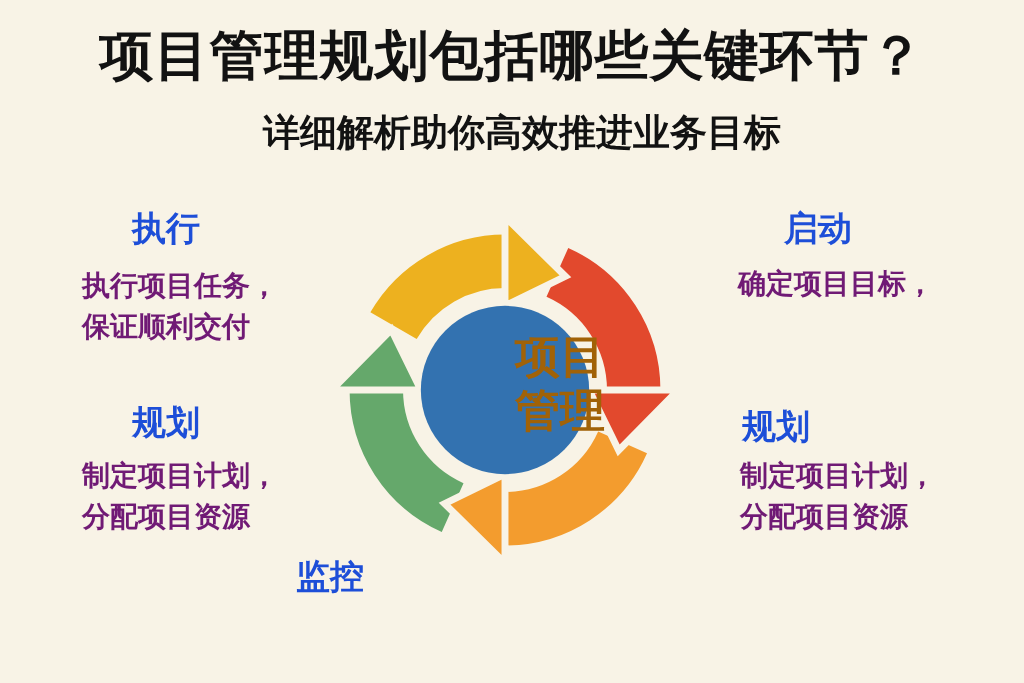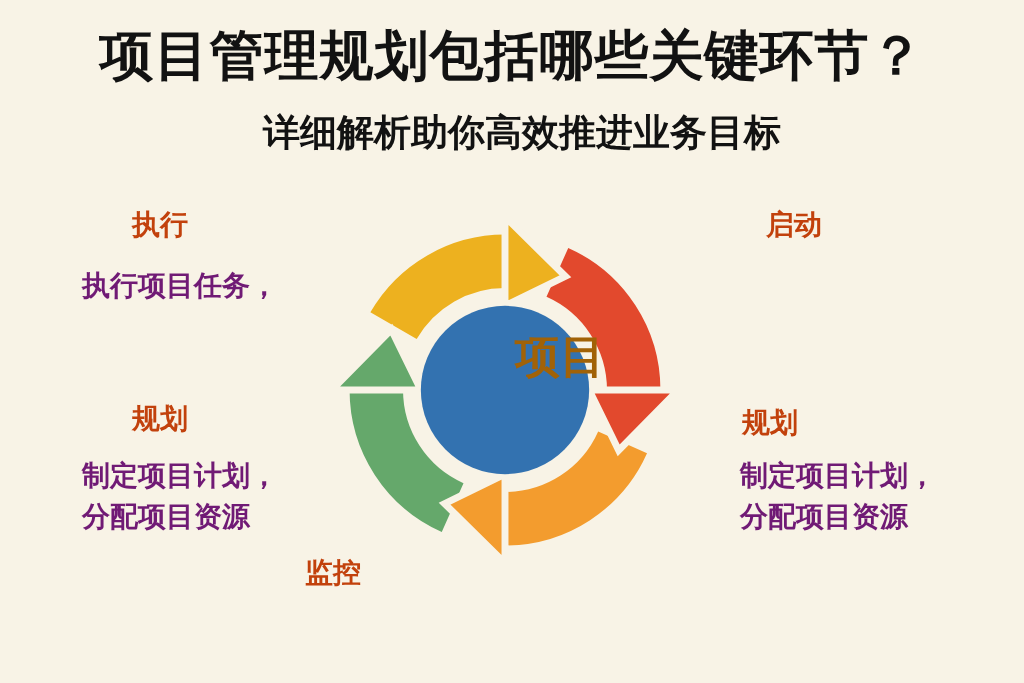--- a/index.html
+++ b/index.html
@@ -50,43 +50,43 @@
     top: 334px;
     width: 200px;
     text-align: right;
     font-size: 45px;
     font-weight: 900;
     line-height: 1.2;
     color: #a16207;
   }
   .sec-heading {
     position: absolute;
-    font-size: 28px;
+    font-size: 34px;
     font-weight: 900;
-    color: #c2410c;
+    color: #1d4ed8;
     white-space: nowrap;
   }
   .sec-desc {
     position: absolute;
     font-size: 28px;
     font-weight: 700;
     line-height: 1.45;
     color: #701a75;
     white-space: nowrap;
   }
   
   .h-execute   { left: 132px; top: 206px; }
   .d-execute   { left: 82px;  top: 268px; }
-  .h-initiate  { left: 766px; top: 206px; text-align: right; }
+  .h-initiate  { left: 784px; top: 206px; text-align: right; }
   .d-initiate  { left: 738px; top: 266px; }
   .h-plan-l    { left: 132px; top: 400px; }
   .d-plan-l    { left: 82px;  top: 458px; }
   .h-plan-r    { left: 742px; top: 404px; }
   .d-plan-r    { left: 740px; top: 458px; }
-  .h-monitor   { left: 296px; top: 554px; margin-left: 9px; }
+  .h-monitor   { left: 296px; top: 554px; }
   .d-monitor   { left: 238px; top: 613px; }
 </style>
 </head>
 <body>
 
 <div class="stage">
 
   <div class="title">项目管理规划包括哪些关键环节？</div>
   <div class="subtitle">详细解析助你高效推进业务目标</div>
 
@@ -100,29 +100,32 @@
     <polygon points="200,115 200,25 261,85.2" stroke="#F8F3E6" stroke-width="7" stroke-linejoin="miter" fill="#EDB11F"></polygon>
     <polygon points="285,200 375,200 314.8,261" stroke="#F8F3E6" stroke-width="7" stroke-linejoin="miter" fill="#E2492D"></polygon>
     <polygon points="200,285 200,375 139,314.8" stroke="#F8F3E6" stroke-width="7" stroke-linejoin="miter" fill="#F39C2E"></polygon>
     <polygon points="115,200 25,200 85.2,139" stroke="#F8F3E6" stroke-width="7" stroke-linejoin="miter" fill="#65A86B"></polygon>
 
     <circle cx="200" cy="200" r="85" fill="#3372B0"></circle>
   </svg>
 
   <div class="center-label">
     <div>项目</div>
+    <div>管理</div>
   </div>
 
   <div class="sec-heading h-execute">执行</div>
   <div class="sec-desc d-execute">
     <div>执行项目任务，</div>
+    <div>保证顺利交付</div>
   </div>
 
   <div class="sec-heading h-initiate">启动</div>
   <div class="sec-desc d-initiate">
+    <div>确定项目目标，</div>
   </div>
 
   <div class="sec-heading h-plan-l">规划</div>
   <div class="sec-desc d-plan-l">
     <div>制定项目计划，</div>
     <div>分配项目资源</div>
   </div>
 
   <div class="sec-heading h-plan-r">规划</div>
   <div class="sec-desc d-plan-r">

